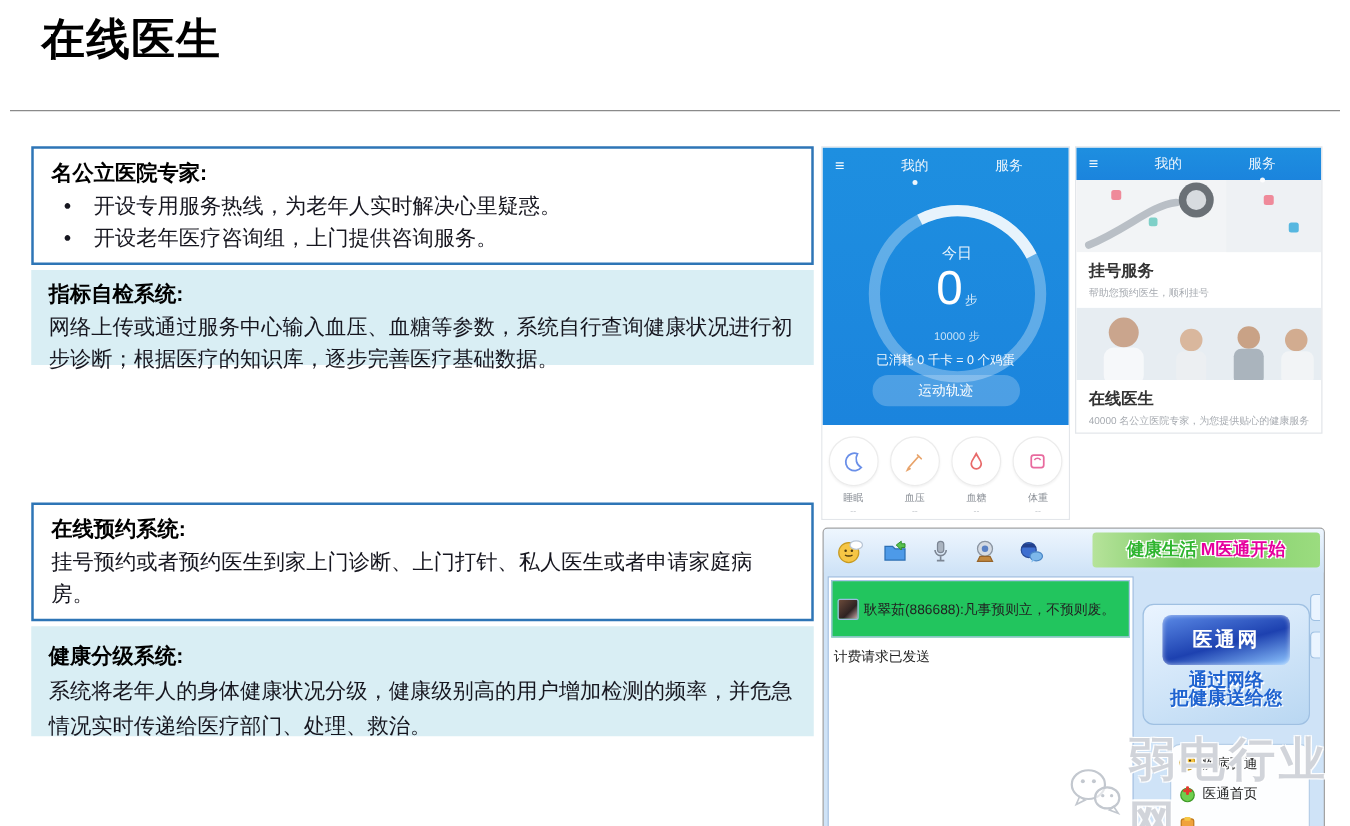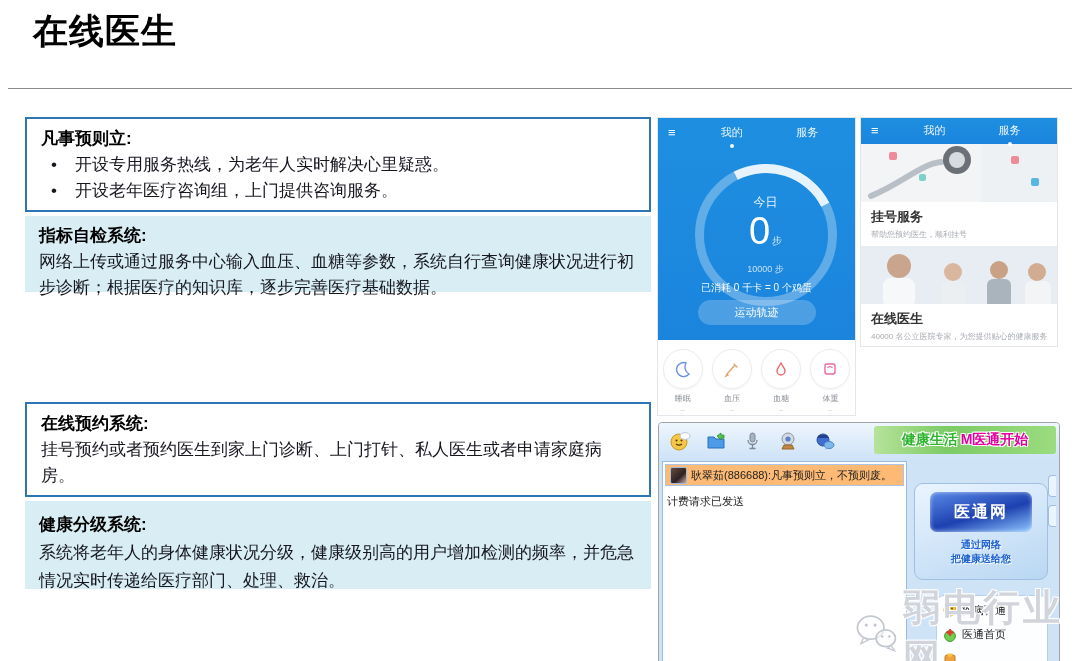--- a/index.html
+++ b/index.html
@@ -77,37 +77,37 @@
                 background:linear-gradient(180deg,#eef6fe,#cfe3f7);position:relative;}
   .tool-icon{width:22px;height:22px;cursor:pointer;}
   .chat-banner{position:absolute;right:3px;top:3px;width:182px;height:28px;border-radius:3px;
                background:linear-gradient(90deg,#b6e39a,#7ccb66 40%,#9bdc7f);display:flex;
                align-items:center;justify-content:center;gap:3px;font-weight:800;font-size:14px;
                cursor:pointer;white-space:nowrap;}
   .banner-left{color:#2fb52f;text-shadow:1px 1px 0 #fff,-1px -1px 0 #fff,1px -1px 0 #fff,-1px 1px 0 #fff;}
   .banner-right{color:#f0f;color:#e6009e;text-shadow:1px 1px 0 #fff,-1px -1px 0 #fff,1px -1px 0 #fff,-1px 1px 0 #fff;}
   .chat-main{position:absolute;left:3px;right:152px;top:38px;bottom:18px;background:#fff;
              border:1px solid #9cbbe0;padding:2px;}
-  .user-bar{display:flex;align-items:center;gap:4px;border:1px solid #aac6e6;background:#fdba74;
-            height:20px;padding:0 4px;font-size:11px;color:#222;white-space:nowrap;overflow:hidden;}
+  .user-bar{display:flex;align-items:center;gap:4px;border:1px solid #aac6e6;background:#22c55e;
+            height:20px;padding:12px 4px;font-size:11px;color:#222;white-space:nowrap;overflow:hidden;}
   .avatar{width:15px;height:15px;border:1px solid #9cbbe0;border-radius:2px;
           background:linear-gradient(135deg,#6b4a3a,#2e2222 60%,#caa);flex:none;}
   .status-line{font-size:11px;color:#222;margin:8px 2px 4px 2px;}
   .msg-box{border:2px solid #e01414;margin:0 1px;padding:2px 4px;height:56px;font-size:11px;}
   .msg-head{color:#2a2ae0;}
   .msg-body{color:#111;font-weight:600;line-height:14px;margin-top:1px;}
   .chat-side{position:absolute;right:3px;top:38px;width:146px;bottom:0;}
   .side-logo-box{position:absolute;left:4px;right:8px;top:2px;height:95px;border-radius:9px;
                  border:1px solid #9fc0e2;background:linear-gradient(160deg,#eaf4ff,#b9d7f2);
                  overflow:hidden;cursor:pointer;margin-top:20px;}
   .logo-chip{margin:8px auto 0 auto;width:102px;height:40px;border-radius:7px;
              background:linear-gradient(165deg,#5b8ae6,#1d41b0 55%,#8fc6ff);color:#fff;
              font-size:16px;font-weight:800;display:flex;align-items:center;justify-content:center;
              letter-spacing:2px;box-shadow:inset 0 0 4px rgba(255,255,255,.6);}
-  .slogan{margin-top:6px;text-align:center;font-size:10px;font-weight:800;color:#1f63d0;
+  .slogan{margin-top:6px;text-align:center;font-size:15px;font-weight:800;color:#1f63d0;
           line-height:14px;text-shadow:1px 1px 0 #fff;}
   .edge-tab{position:absolute;right:0;width:7px;height:20px;border:1px solid #9fc0e2;border-right:none;
             border-radius:4px 0 0 4px;background:#eaf4ff;cursor:pointer;}
   .side-buttons{position:absolute;right:8px;left:26px;top:134px;bottom:4px;border-radius:8px;
                 border:1px solid #b7cfe8;background:#fdfeff;padding:5px 6px;
                 display:flex;flex-direction:column;justify-content:space-between;}
   .side-btn{display:flex;align-items:center;gap:5px;font-size:11px;color:#222;height:18px;cursor:pointer;}
   .side-btn svg{flex:none;}
   .chat-input-strip{position:absolute;left:5px;right:152px;bottom:0;height:16px;
                     border:1px solid #a9c4e4;border-bottom:none;border-radius:6px 6px 0 0;
@@ -122,21 +122,21 @@
 </style>
 </head>
 <body>
 
 <div class="slide">
 
   <h1 class="page-title">在线医生</h1>
   <div class="title-rule"></div>
 
   <section class="block outlined" id="sec1">
-    <div class="block-heading">凡事预则立:</div>
+    <div class="block-heading">名公立医院专家:</div>
     <ul class="bullets">
       <li>开设专用服务热线，为老年人实时解决心里疑惑。</li>
       <li>开设老年医疗咨询组，上门提供咨询服务。</li>
     </ul>
   </section>
 
   <section class="block filled" id="sec2">
     <div class="block-heading">指标自检系统:</div>
     <p class="block-body">网络上传或通过服务中心输入血压、血糖等参数，系统自行查询健康状况进行初步诊断；根据医疗的知识库，逐步完善医疗基础数据。</p>
   </section>

